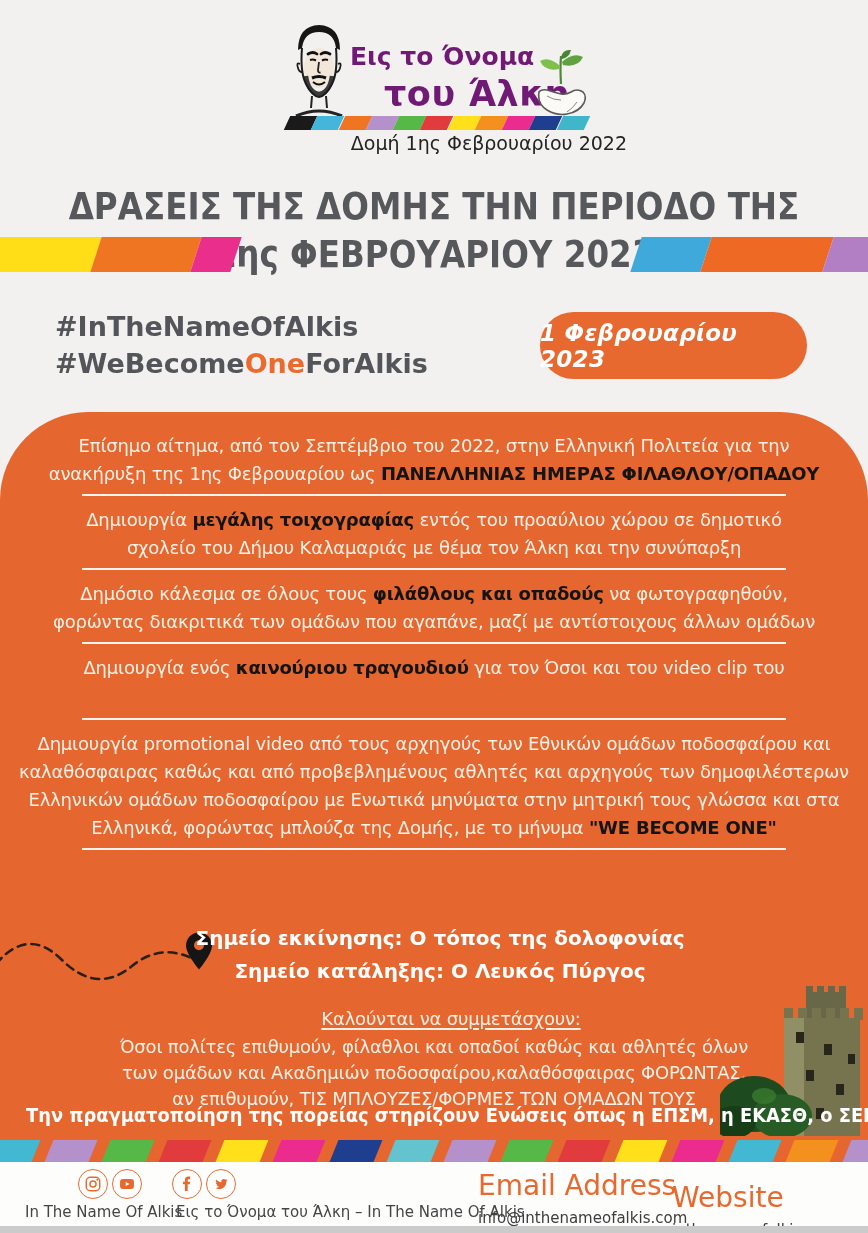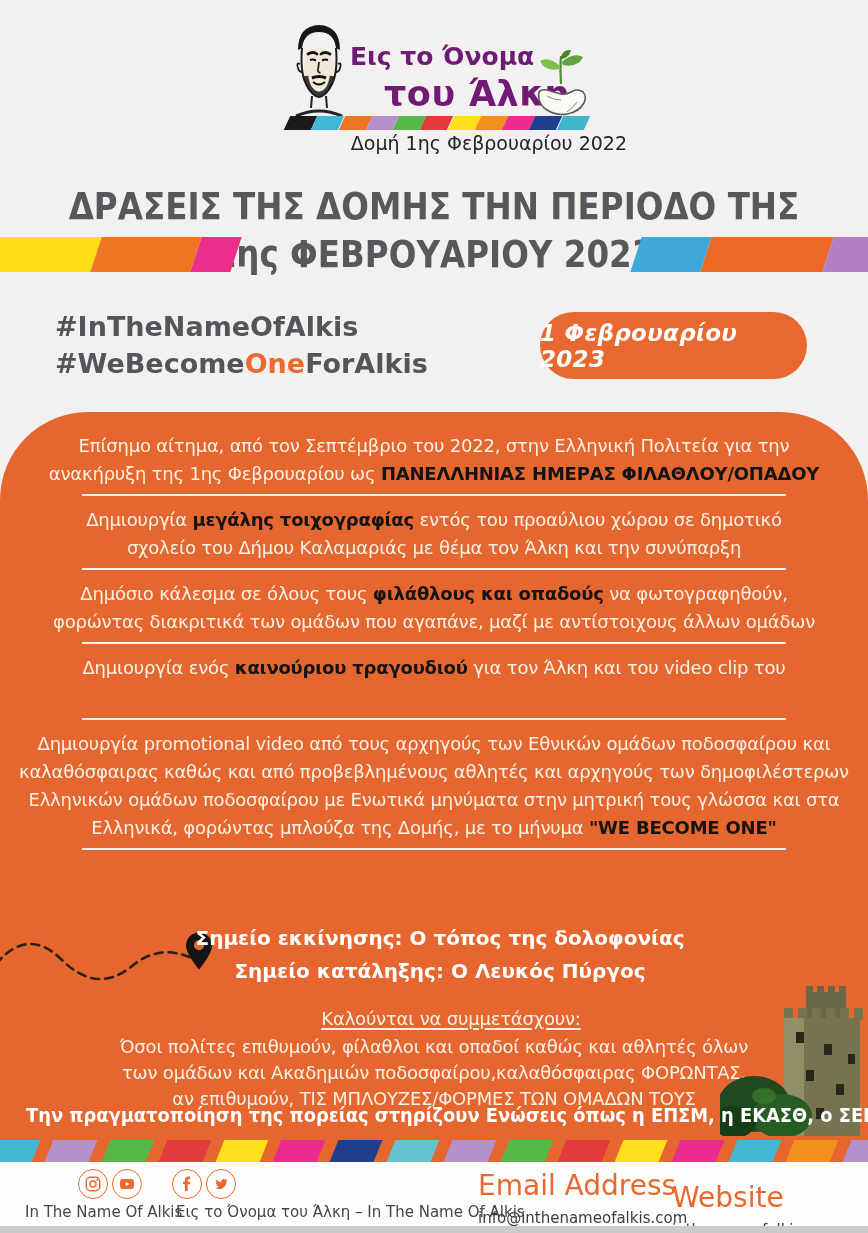--- a/index.html
+++ b/index.html
@@ -160,21 +160,21 @@
     </div>
     <div class="hr hr2"></div>
 
     <div class="para p3">
       <div class="bl"><span>Δημόσιο κάλεσμα σε όλους τους </span><b>φιλάθλους και οπαδούς</b><span> να φωτογραφηθούν,</span></div>
       <div class="bl">φορώντας διακριτικά των ομάδων που αγαπάνε, μαζί με αντίστοιχους άλλων ομάδων</div>
     </div>
     <div class="hr hr3"></div>
 
     <div class="para p4">
-      <div class="bl"><span>Δημιουργία ενός </span><b>καινούριου τραγουδιού</b><span> για τον Άλκη και του video clip του</span></div>
+      <div class="bl"><span>Δημιουργία ενός </span><b>καινούριου τραγουδιού</b><span> για τον Όσοι και του video clip του</span></div>
     </div>
     <div class="hr hr4"></div>
 
     <div class="para p5">
       <div class="bl">Δημιουργία promotional video από τους αρχηγούς των Εθνικών ομάδων ποδοσφαίρου και</div>
       <div class="bl">καλαθόσφαιρας καθώς και από προβεβλημένους αθλητές και αρχηγούς των δημοφιλέστερων</div>
       <div class="bl">Ελληνικών ομάδων ποδοσφαίρου με Ενωτικά μηνύματα στην μητρική τους γλώσσα και στα</div>
       <div class="bl"><span>Ελληνικά, φορώντας μπλούζα της Δομής, με το μήνυμα </span><b>"WE BECOME ONE"</b></div>
     </div>
     <div class="hr hr5"></div>

